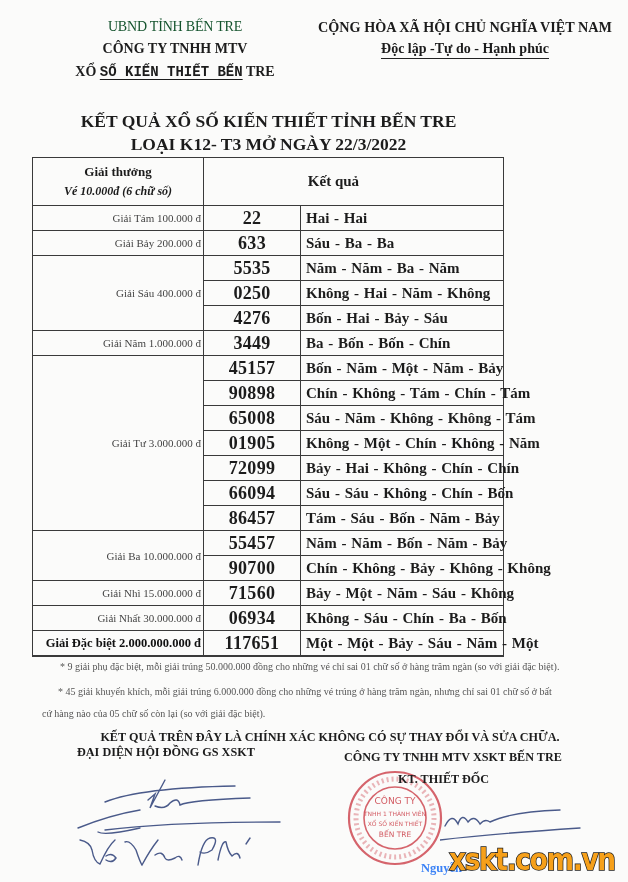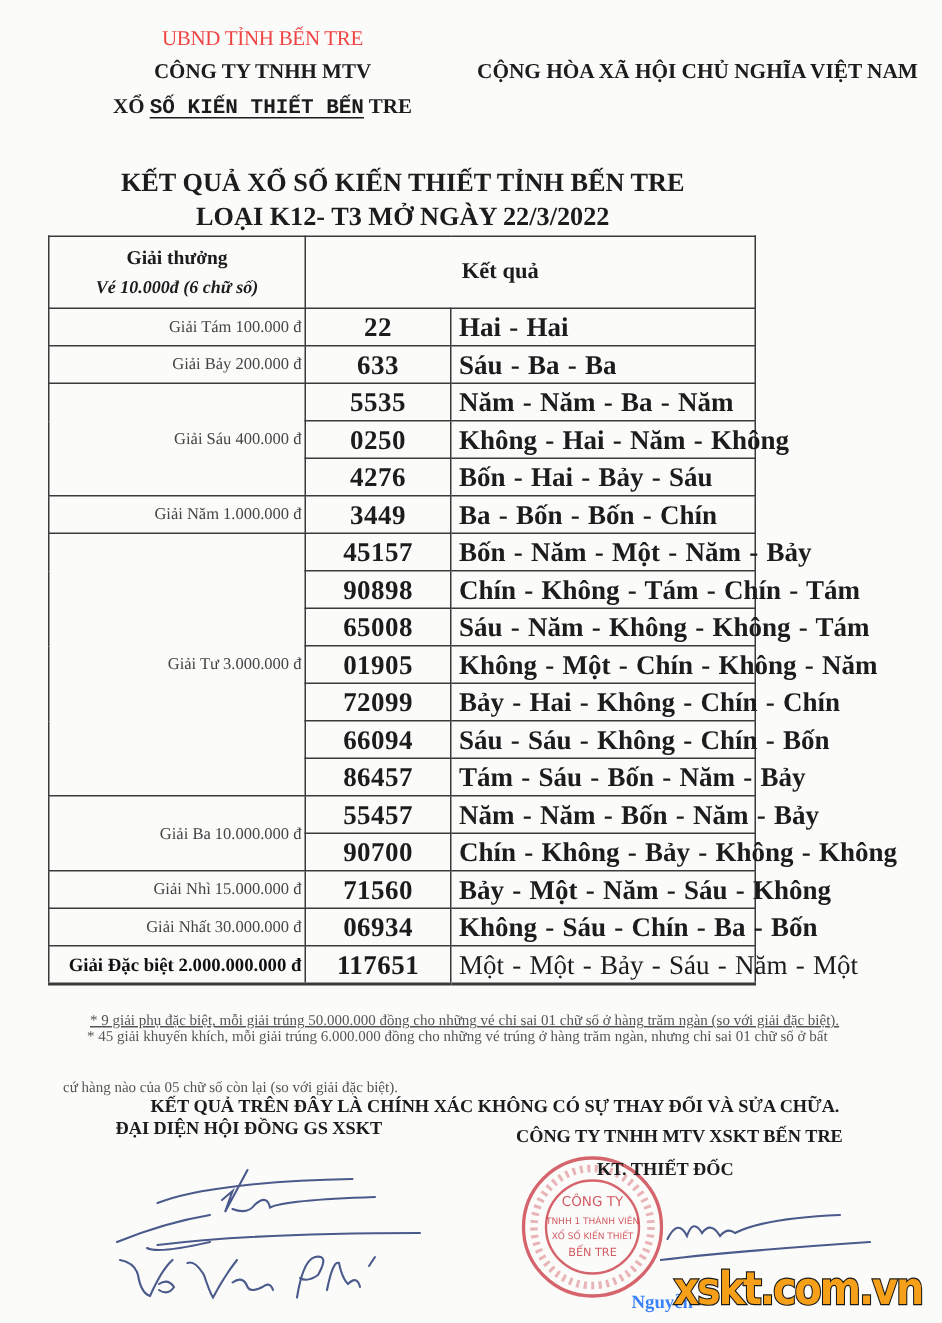--- a/index.html
+++ b/index.html
@@ -4,25 +4,25 @@
 <style>
   html, body { margin: 0; padding: 0; }
   body {
     width: 628px; height: 882px; overflow: hidden; position: relative;
     background: #fbfbfa;
     font-family: "Liberation Serif", "DejaVu Serif", serif;
     color: #1c1c1c;
   }
   .abs { position: absolute; }
   .hdr-left { left: 60px; top: 16px; width: 230px; text-align: center; }
-  .hdr-left .l1 { font-size: 14px; color: #ef4444; letter-spacing: -0.2px; line-height: 22px; }
+  .hdr-left .l1 { font-size: 14px; color: #14532d; letter-spacing: -0.2px; line-height: 22px; }
   .hdr-left .l2 { font-size: 14px; font-weight: bold; line-height: 22px; }
   .hdr-left .l3 { font-size: 14px; font-weight: bold; line-height: 24px; }
   .hdr-left .l3 .ul { text-decoration: underline; text-underline-offset: 3px; font-family: Liberation Mono, monospace; }
-  .hdr-right { left: 305px; top: 16px; width: 320px; text-align: center; margin-top: 21px; }
+  .hdr-right { left: 305px; top: 16px; width: 320px; text-align: center; }
   .hdr-right .r1 { font-size: 14.2px; font-weight: bold; line-height: 22px; white-space: nowrap; }
   .hdr-right .r2 { font-size: 14px; font-weight: bold; line-height: 22px; }
   .hdr-right .r2 span { border-bottom: 1.4px solid #222; padding-bottom: 2px; }
 
   .title { left: 0; width: 537px; text-align: center; font-weight: bold; font-size: 17.5px; }
   .title.t1 { top: 111px; }
   .title.t2 { top: 134px; }
 
   table.res {
     position: absolute; left: 32px; top: 157px; width: 472px;
@@ -35,28 +35,28 @@
   .col1 { width: 171px; }
   .col2 { width: 97px; }
   .col3 { width: auto; }
   .hdr-cell1 { height: 47px !important; text-align: center; }
   .hdr-cell1 .a { font-size: 13px; font-weight: bold; line-height: 18px; }
   .hdr-cell1 .b { font-size: 12px; font-style: italic; font-weight: bold; line-height: 20px; }
   .hdr-cell2 { font-size: 15px; font-weight: bold; text-align: center; padding-right: 40px !important; }
   td.prize { text-align: right; font-size: 11px; color: #444; padding-right: 2px !important; white-space: nowrap; }
   td.prize.special { font-size: 12.5px; font-weight: bold; color: #111; }
   td.num { text-align: center; font-size: 18px; font-weight: bold; letter-spacing: 0.3px; }
-  td.words { font-size: 18px; font-weight: bold; padding-left: 5px !important; white-space: nowrap; word-spacing: 1px; }
-  td.words.special { font-weight: normal; margin-top: 28px; }
+  td.words { font-size: 15px; font-weight: bold; padding-left: 5px !important; white-space: nowrap; word-spacing: 1px; }
+  td.words.special { font-weight: bold; margin-top: 28px; }
   tr.last td { border-bottom-width: 2px; }
 
   .note { font-size: 10px; color: #555; white-space: nowrap; }
-  .note1 { left: 60px; top: 675px; text-decoration: underline; }
+  .note1 { left: 60px; top: 661px; }
   .note2 { left: 58px; top: 686px; }
-  .note3 { left: 42px; top: 708px; margin-top: 12px; }
+  .note3 { left: 42px; top: 708px; }
 
   .confirm { left: 16px; width: 628px; text-align: center; top: 730px; font-size: 12.2px; font-weight: bold; }
   .sig-left-title { left: 77px; top: 745px; font-size: 12.2px; font-weight: bold; }
   .sig-right-title { left: 344px; top: 750px; font-size: 12.2px; font-weight: bold; text-align: center; }
   .sig-right-sub { left: 398px; top: 772px; font-size: 12.2px; font-weight: bold; }
   .signer-right { left: 421px; top: 861px; font-size: 12.5px; font-weight: bold; color: #3b82f6; }
 
   .stamp { left: 345px; top: 768px; width: 100px; height: 100px; }
   .sig-left { left: 70px; top: 770px; width: 220px; height: 110px; }
   .sig-right { left: 440px; top: 800px; width: 150px; height: 50px; }
@@ -72,20 +72,21 @@
 <body>
 
 <div class="abs hdr-left">
   <div class="l1">UBND TỈNH BẾN TRE</div>
   <div class="l2">CÔNG TY TNHH MTV</div>
   <div class="l3"><span>XỔ </span><span class="ul">SỐ KIẾN THIẾT BẾN</span><span> TRE</span></div>
 </div>
 
 <div class="abs hdr-right">
   <div class="r1">CỘNG HÒA XÃ HỘI CHỦ NGHĨA VIỆT NAM</div>
+  <div class="r2"><span>Độc lập -Tự do - Hạnh phúc</span></div>
 </div>
 
 <div class="abs title t1">KẾT QUẢ XỔ SỐ KIẾN THIẾT TỈNH BẾN TRE</div>
 <div class="abs title t2">LOẠI K12- T3  MỞ NGÀY 22/3/2022</div>
 
 <table class="res">
   <colgroup>
       <col class="col1">
       <col class="col2">
       <col class="col3">

